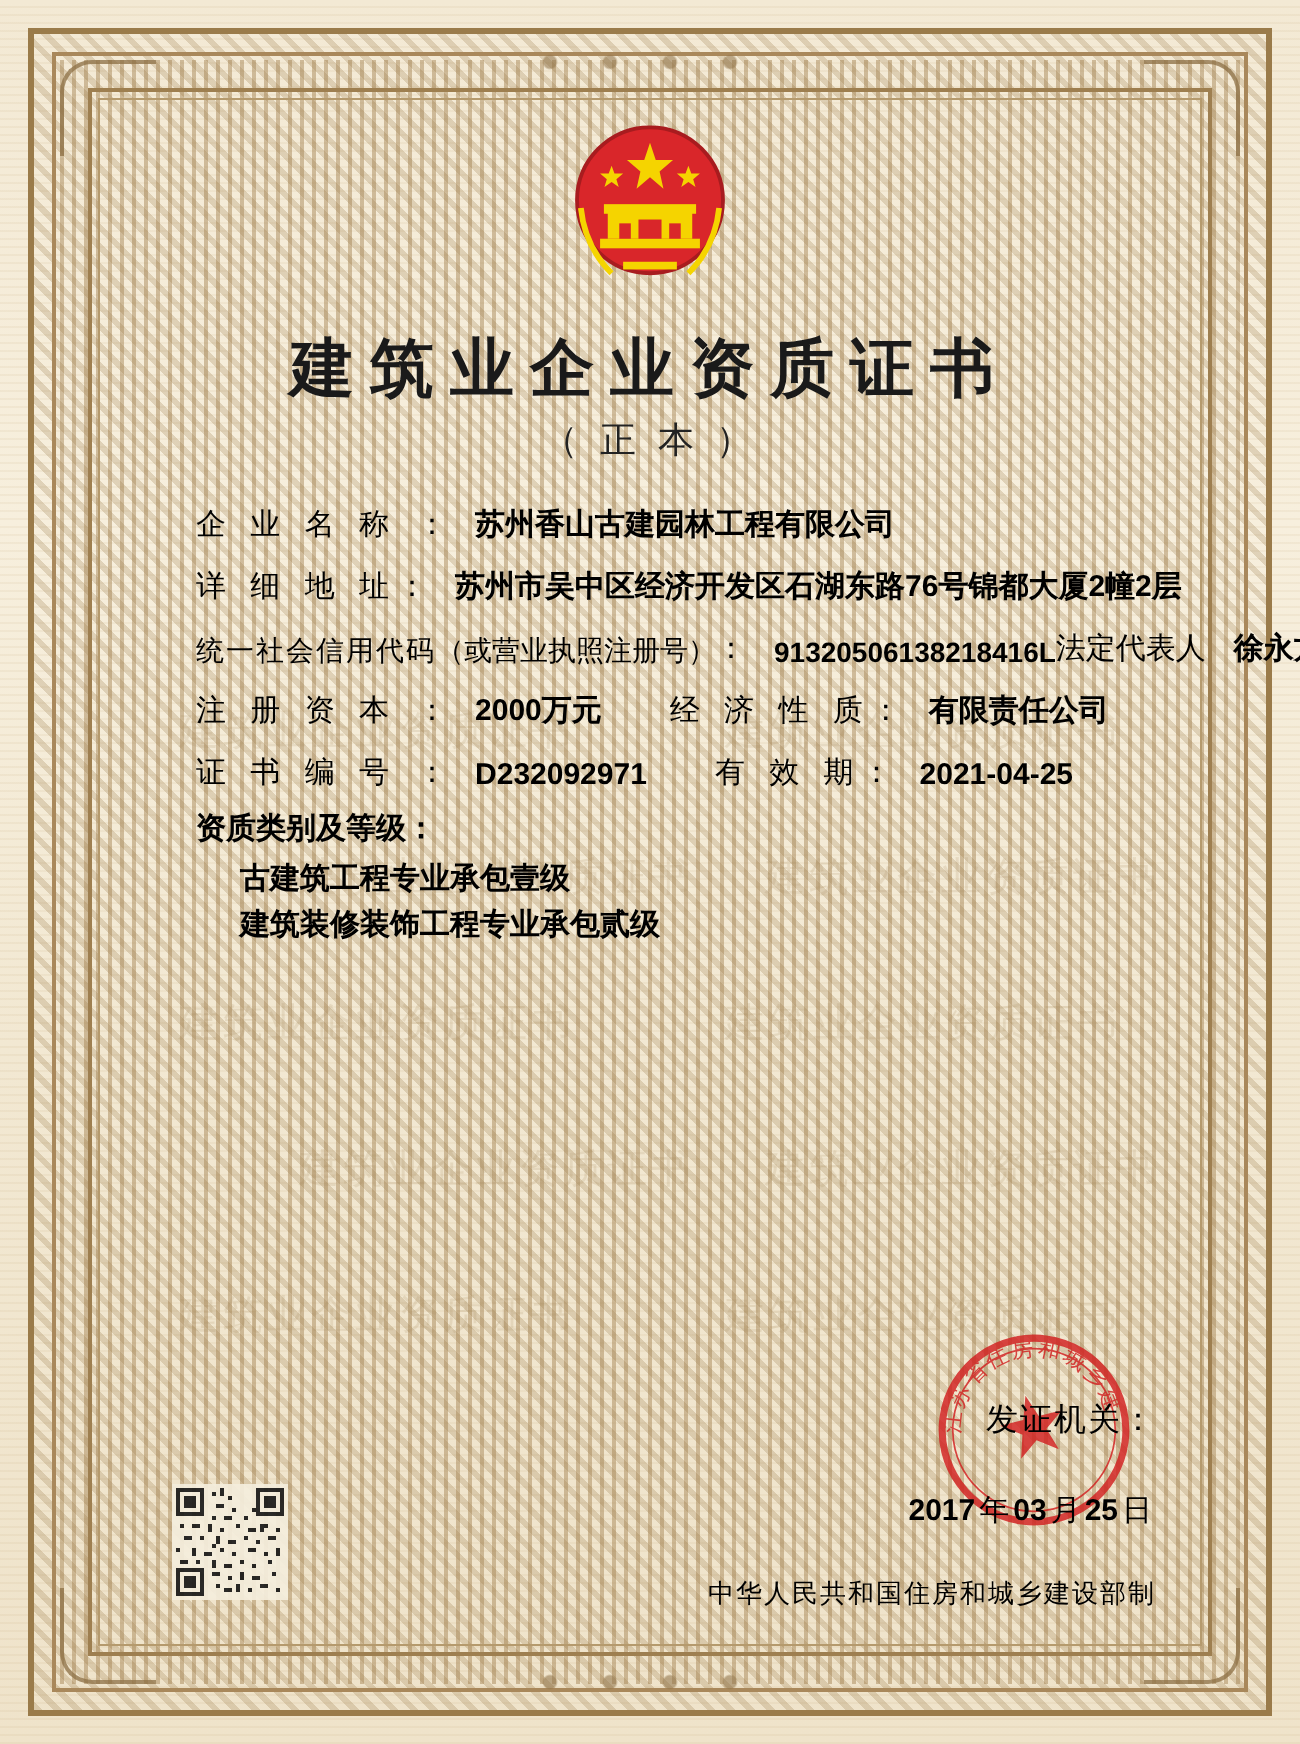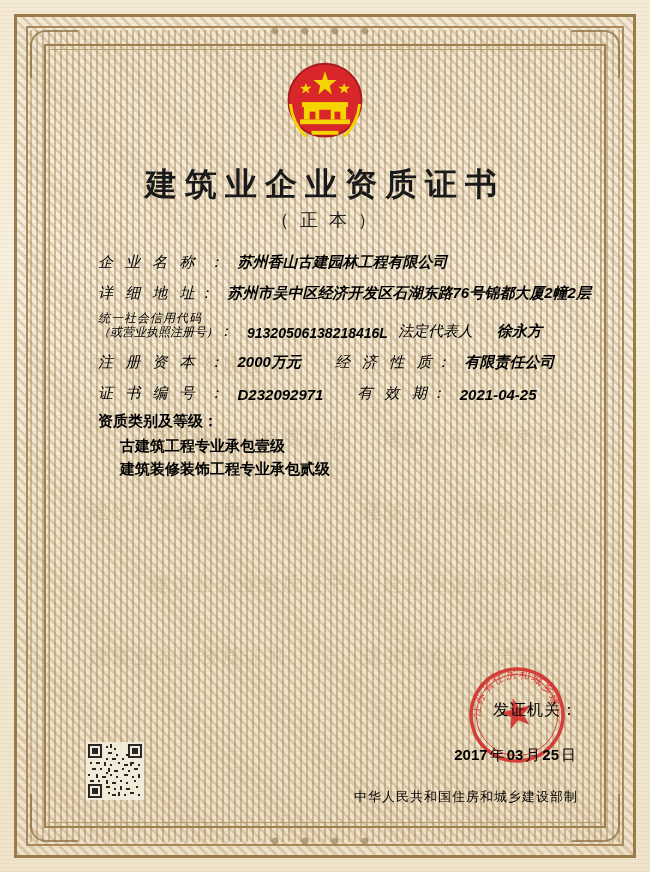--- a/index.html
+++ b/index.html
@@ -144,42 +144,41 @@
     left: 98px; right: 70px;
     top: 250px;
     font-size: 15px;
     color: #111;
   }
   .row {
     display: flex;
     align-items: flex-end;
     margin-bottom: 9px;
     min-height: 22px;
-    font-style: italic;
   }
   .lbl {
     font-size: 15px;
     color: #000;
     white-space: nowrap;
   }
   .lbl.sp { letter-spacing: 4px; }
   .val {
     font-size: 15px;
     font-weight: bold;
     color: #000;
     white-space: nowrap;
     padding-left: 14px;
   }
   .val.small { font-size: 14px; }
 
   .lbl-stack {
     display: flex;
-    flex-direction: column;
+    flex-direction: row;
     line-height: 1.15;
-    font-size: 12px;
+    font-size: 14px;
     color: #000;
     white-space: nowrap;
     padding-bottom: 1px;
   }
   .lbl-stack .l1 { letter-spacing: 1px; }
   .lbl-stack .l2 { letter-spacing: 0px; }
 
   .gap-lg { width: 34px; }
   .gap-sm { width: 10px; }
 

